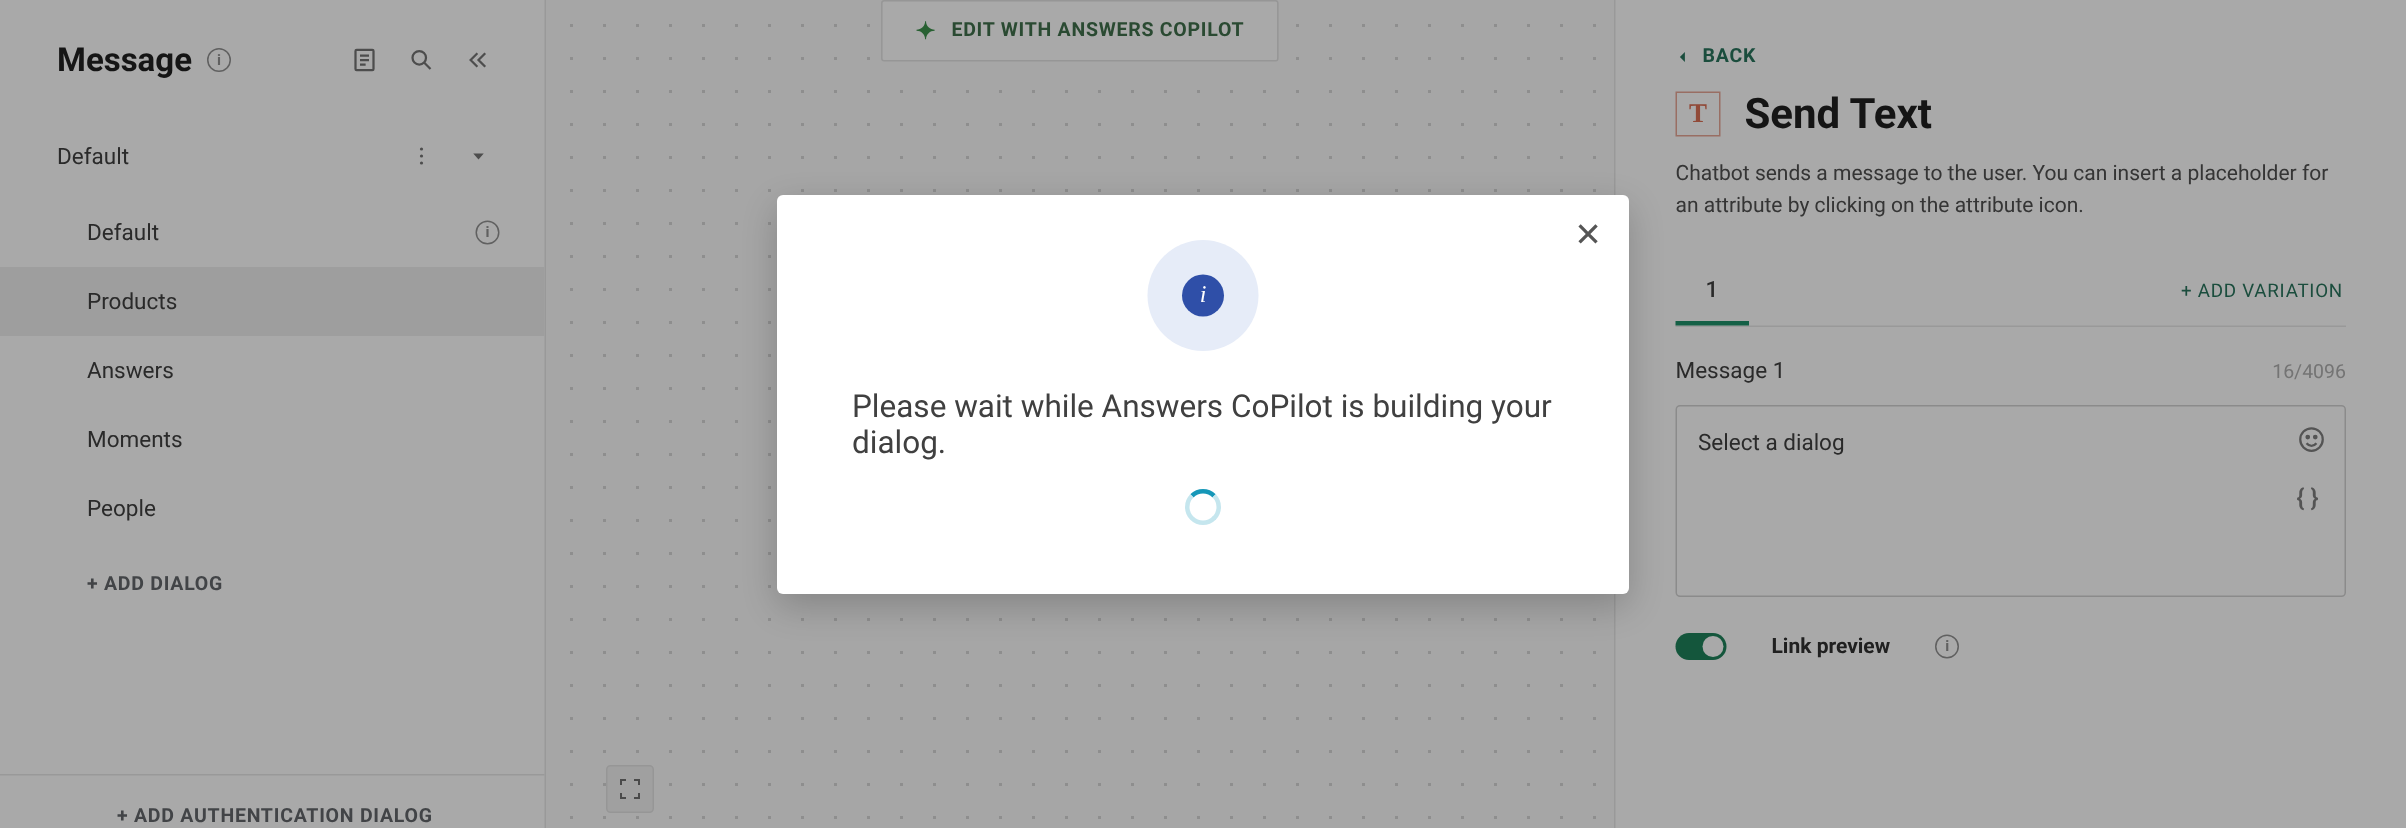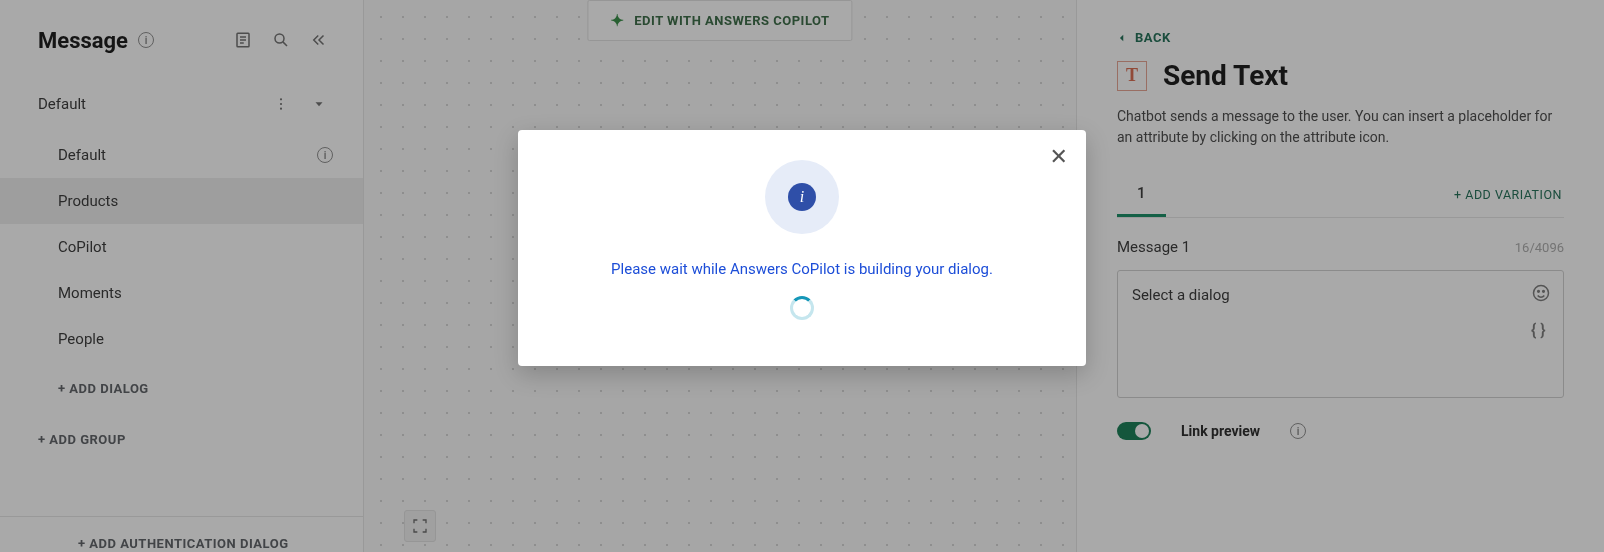--- a/index.html
+++ b/index.html
@@ -311,21 +311,21 @@
       background: #2f4fa8;
       color: #fff;
       display: flex;
       align-items: center;
       justify-content: center;
       font-family: Georgia, serif;
       font-style: italic;
       font-size: 16px;
     }
     .modal-title { font-size: 22px; font-weight: 700; margin-bottom: 10px; text-align: center; }
-    .modal-sub { font-size: 15px; color: #1d4ed8; text-align: left; margin-bottom: 18px; }
+    .modal-sub { font-size: 21px; color: #404040; text-align: left; margin-bottom: 18px; }
     .spinner {
       width: 24px;
       height: 24px;
       border: 3px solid #c5e6ee;
       border-top-color: #1597b8;
       border-radius: 50%;
       animation: spin 1s linear infinite;
     }
     @keyframes spin { to { transform: rotate(360deg); } }
   </style>
@@ -381,35 +381,32 @@
     <div class="dialog-list">
       <div class="dialog-item">
         <span>Default</span>
         <span class="spacer"></span>
         <span class="info-circle">i</span>
       </div>
       <div class="dialog-item selected">
         <span>Products</span>
       </div>
       <div class="dialog-item">
-        <span>CoPilot</span>
+        <span>Answers</span>
       </div>
       <div class="dialog-item">
         <span>Moments</span>
       </div>
       <div class="dialog-item">
         <span>People</span>
       </div>
     </div>
 
     <div class="add-dialog-row">
       <span class="add-link">+ ADD DIALOG</span>
-    </div>
-    <div class="add-group-row">
-      <span class="add-link">+ ADD GROUP</span>
     </div>
 
     <div class="sidebar-footer">
       <span class="add-link">+ ADD AUTHENTICATION DIALOG</span>
     </div>
   </aside>
 
   <section class="canvas">
     <div class="copilot-btn">
       <span class="sparkle">✦</span>

